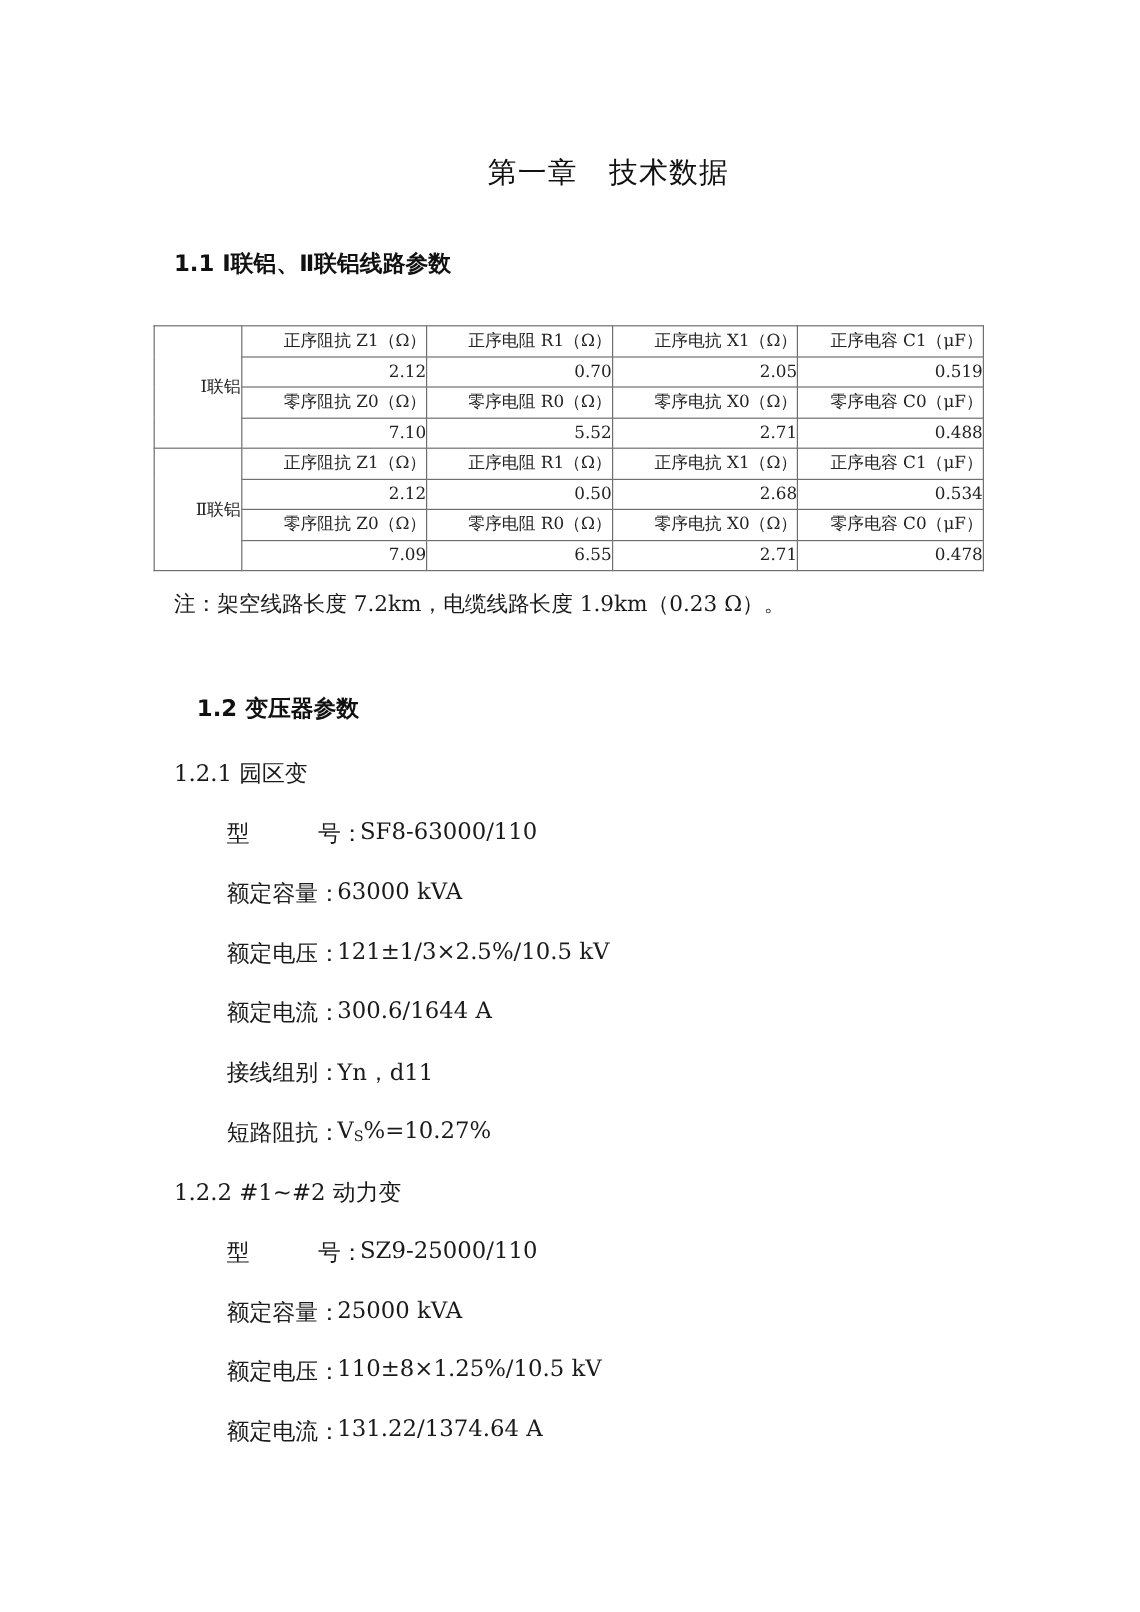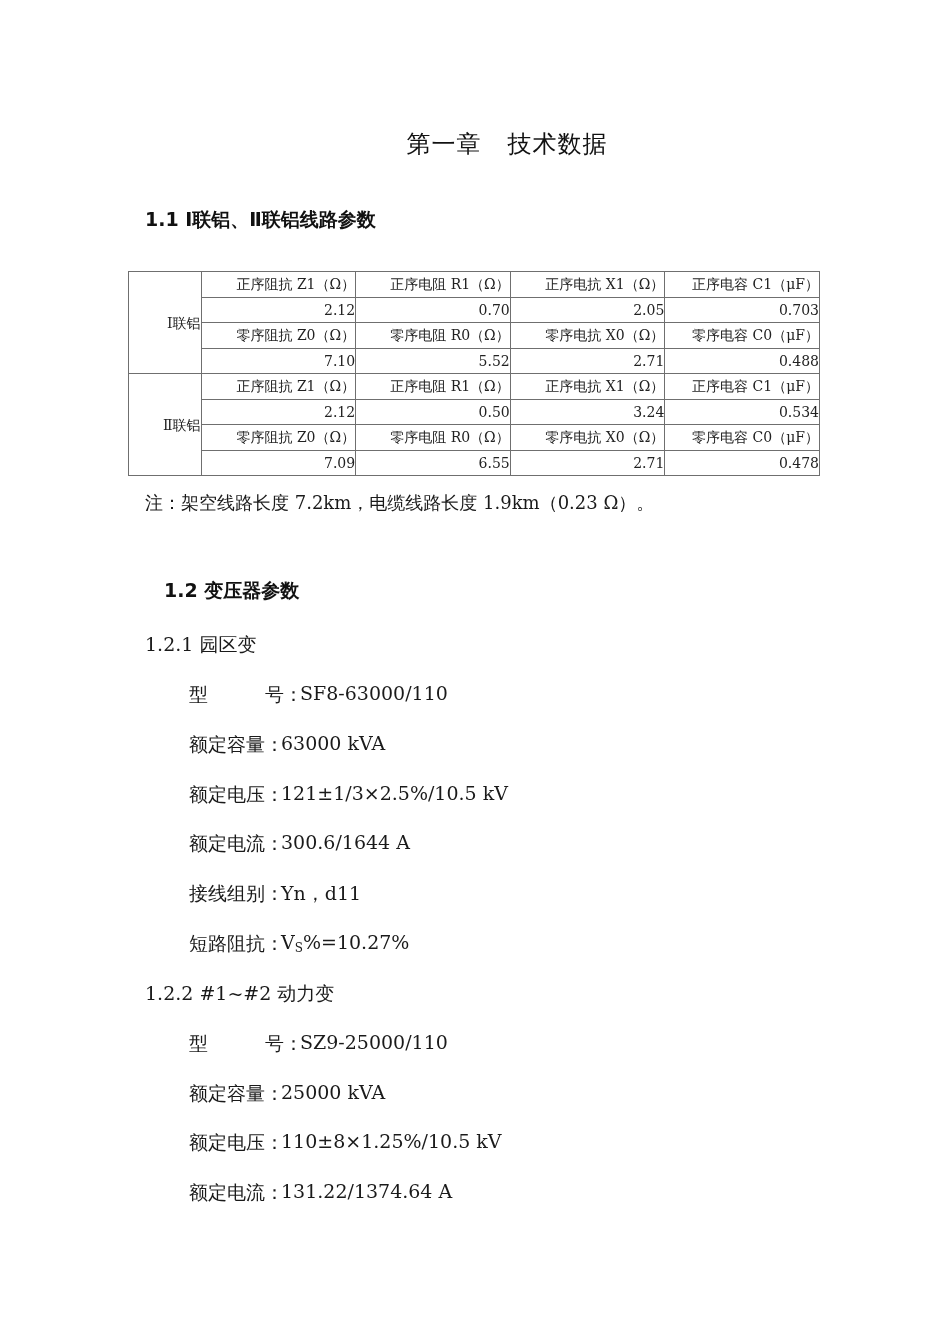--- a/index.html
+++ b/index.html
@@ -105,21 +105,21 @@
       <td class="group" rowspan="4">Ⅰ联铝</td>
       <td class="col">正序阻抗 Z1（Ω）</td>
       <td class="col">正序电阻 R1（Ω）</td>
       <td class="col">正序电抗 X1（Ω）</td>
       <td class="col">正序电容 C1（μF）</td>
     </tr>
     <tr>
       <td>2.12</td>
       <td>0.70</td>
       <td>2.05</td>
-      <td>0.703</td>
+      <td>0.519</td>
     </tr>
     <tr>
       <td>零序阻抗 Z0（Ω）</td>
       <td>零序电阻 R0（Ω）</td>
       <td>零序电抗 X0（Ω）</td>
       <td>零序电容 C0（μF）</td>
     </tr>
     <tr>
       <td>7.10</td>
       <td>5.52</td>
@@ -130,21 +130,21 @@
     <tr>
       <td class="group" rowspan="4">Ⅱ联铝</td>
       <td>正序阻抗 Z1（Ω）</td>
       <td>正序电阻 R1（Ω）</td>
       <td>正序电抗 X1（Ω）</td>
       <td>正序电容 C1（μF）</td>
     </tr>
     <tr>
       <td>2.12</td>
       <td>0.50</td>
-      <td>3.24</td>
+      <td>2.68</td>
       <td>0.534</td>
     </tr>
     <tr>
       <td>零序阻抗 Z0（Ω）</td>
       <td>零序电阻 R0（Ω）</td>
       <td>零序电抗 X0（Ω）</td>
       <td>零序电容 C0（μF）</td>
     </tr>
     <tr>
       <td>7.09</td>

